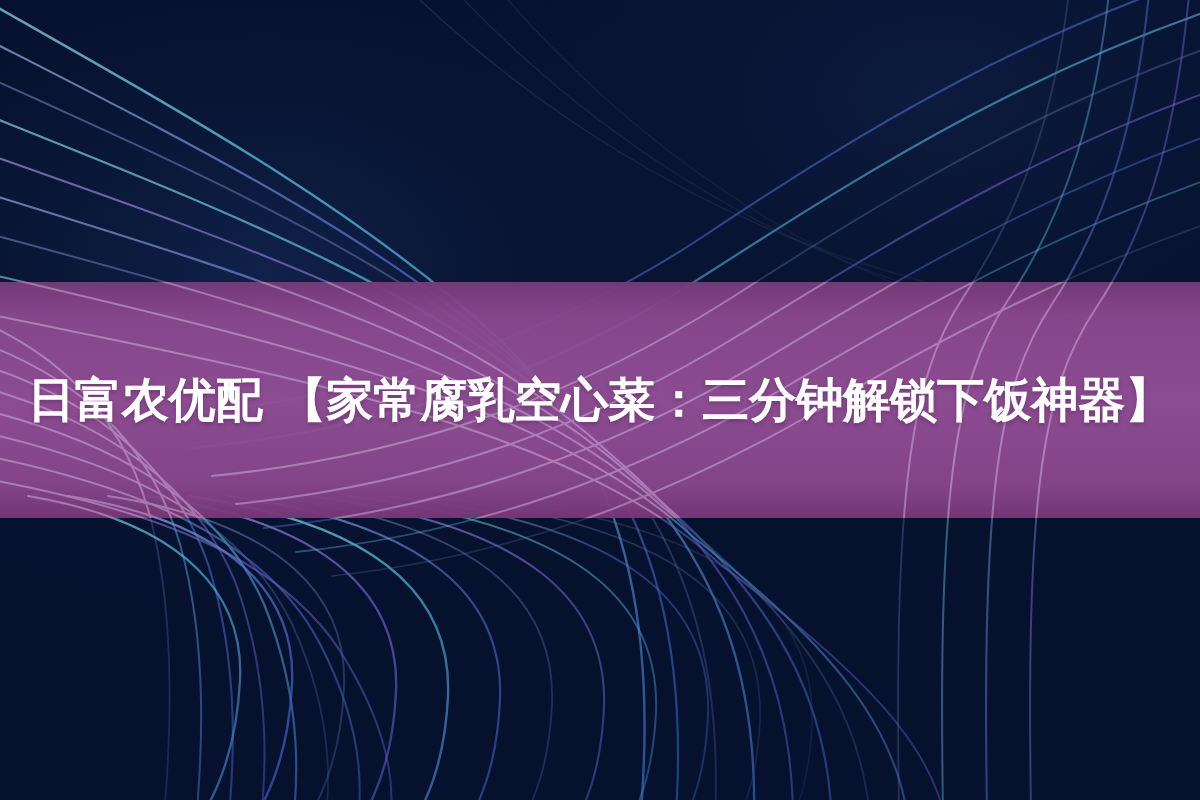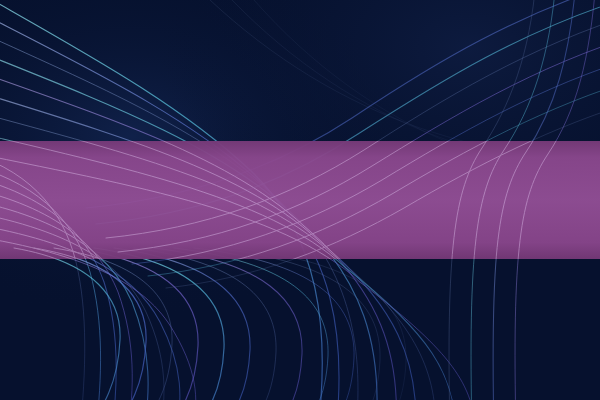--- a/index.html
+++ b/index.html
@@ -212,14 +212,17 @@
         <path d="M 576,-20 C 570,58 554,110 526,152 C 498,194 490,250 494,432"></path>
         <path d="M 556,-20 C 550,56 532,108 504,150 C 476,192 468,250 472,432"></path>
         <path d="M 536,-20 C 530,54 510,106 482,148 C 454,190 446,250 450,432"></path>
         <path d="M 14,248 C 96,262 122,300 120,340 C 118,382 104,408 84,432"></path>
         <path d="M 34,248 C 120,262 148,300 146,342 C 144,384 130,410 110,432"></path>
         <path d="M 54,248 C 144,262 174,300 172,344 C 170,386 156,412 136,432"></path>
       </g>
     </svg>
   </div>
 
+  <div id="headline">
+    <div id="headline-text">日富农优配 【家常腐乳空心菜：三分钟解锁下饭神器】</div>
+  </div>
 
 </div>
 
 </body></html>

